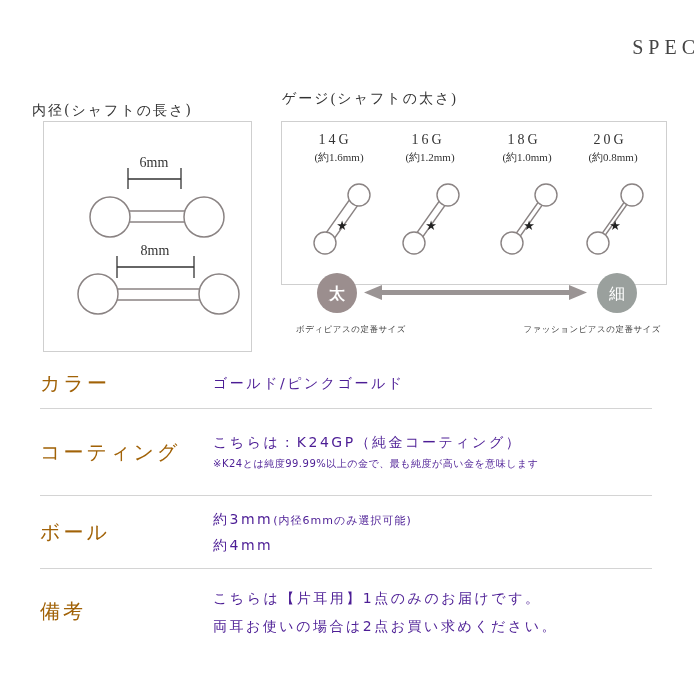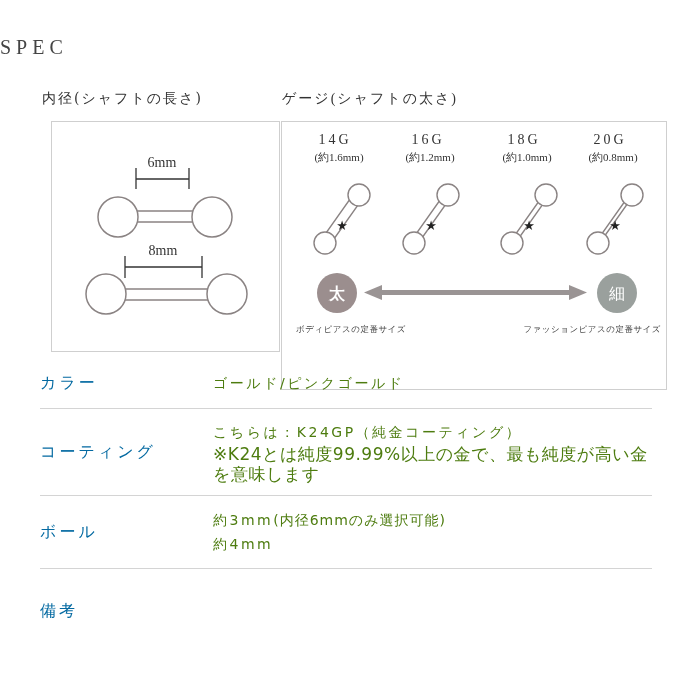--- a/index.html
+++ b/index.html
@@ -1,50 +1,50 @@
 <!DOCTYPE html>
 <html><head>
 <meta charset="utf-8">
 <style>
   * { box-sizing: border-box; margin: 0; padding: 0; }
   html, body { width: 700px; height: 700px; background: #ffffff; overflow: hidden; }
   body { position: relative; font-family: "DejaVu Sans", sans-serif; color: #333; }
   .title {
-    position: absolute; top: 36px; left: 0; width: 700px; text-align: left;
+    position: absolute; top: 36px; left: 0; width: 700px; text-align: right;
     font-family: "Liberation Serif", serif; font-size: 20px; letter-spacing: 5px; color: #444;
   }
   .sec-label {
     position: absolute; top: 90px; font-family: "DejaVu Serif", serif; font-size: 14px;
     letter-spacing: 2px; color: #333;
   }
   .box {
     position: absolute; border: 1px solid #cfcfcf; background: #fff;
   }
   svg text { font-family: "Liberation Serif", serif; }
   .specs { position: absolute; left: 40px; width: 612px; top: 358px; }
   .row {
     display: flex; align-items: center; border-bottom: 1px solid #d4d4d4;
   }
   .row:last-child { border-bottom: none; }
   .row .label {
-    width: 173px; font-size: 16px; letter-spacing: 3px; color: #0369a1; font-family: Liberation Serif, serif;
+    width: 173px; font-size: 20px; letter-spacing: 3px; color: #a16207; font-family: Liberation Serif, serif;
   }
-  .row .value { flex: 1; font-size: 14px; letter-spacing: 2.5px; color: #4d7c0f; line-height: 24px; }
-  .value .small { font-size: 14px; letter-spacing: 1px; }
-  .value .note { font-size: 17px; letter-spacing: 0.5px; line-height: 20px; }
+  .row .value { flex: 1; font-size: 14px; letter-spacing: 2.5px; color: #4c1d95; line-height: 24px; }
+  .value .small { font-size: 11px; letter-spacing: 1px; }
+  .value .note { font-size: 10px; letter-spacing: 0.5px; line-height: 20px; }
 </style>
 </head>
 <body>
 
 <div class="title">SPEC</div>
 
-<div class="sec-label" style="left:42px;">内径(シャフトの長さ)</div>
+<div class="sec-label" style="left:32px;margin-top:12px;">内径(シャフトの長さ)</div>
 <div class="sec-label" style="left:282px;font-family:Liberation Serif, serif;">ゲージ(シャフトの太さ)</div>
 
-<div class="box" style="left:51px; top:121px; width:229px; height:231px;">
+<div class="box" style="left:43px; top:121px; width:209px; height:231px;">
   <svg width="229" height="231" viewBox="0 0 229 231">
 
     <g stroke="#333" stroke-width="1.3">
       <line x1="84" y1="46" x2="84" y2="67"></line>
       <line x1="137" y1="46" x2="137" y2="67"></line>
       <line x1="84" y1="57" x2="137" y2="57"></line>
     </g>
     <text x="110" y="45" text-anchor="middle" font-size="14" fill="#333">6mm</text>
 
     <g fill="#fff" stroke="#8a8383" stroke-width="1.5">
@@ -61,21 +61,21 @@
     <text x="111" y="133" text-anchor="middle" font-size="14" fill="#333">8mm</text>
 
     <g fill="#fff" stroke="#8a8383" stroke-width="1.5">
       <rect x="70" y="167" width="90" height="11"></rect>
       <circle cx="54" cy="172" r="20"></circle>
       <circle cx="175" cy="172" r="20"></circle>
     </g>
   </svg>
 </div>
 
-<div class="box" style="left:281px; top:121px; width:386px; height:269px;">
+<div class="box" style="left:281px; top:121px; width:386px; height:164px;">
   <svg width="386" height="231" viewBox="0 0 386 231">
 
     <g font-size="14" fill="#333" text-anchor="middle">
       <text x="53" y="22" letter-spacing="3">14G</text>
       <text x="146" y="22" letter-spacing="3">16G</text>
       <text x="242" y="22" letter-spacing="3">18G</text>
       <text x="328" y="22" letter-spacing="3">20G</text>
     </g>
     <g font-size="11" fill="#333" text-anchor="middle">
       <text x="57" y="39">(約1.6mm)</text>
@@ -142,14 +142,18 @@
   </div>
   <div class="row" style="height:73px;">
     <div class="label">ボール</div>
     <div class="value">
       <div><span>約3mm</span><span class="small">(内径6mmのみ選択可能)</span></div>
       <div>約4mm</div>
     </div>
   </div>
   <div class="row" style="height:85px;">
     <div class="label">備考</div>
+    <div class="value" style="line-height:28px;">
+      <div>こちらは【片耳用】1点のみのお届けです。</div>
+      <div>両耳お使いの場合は2点お買い求めください。</div>
+    </div>
   </div>
 </div>
 
 </body></html>

